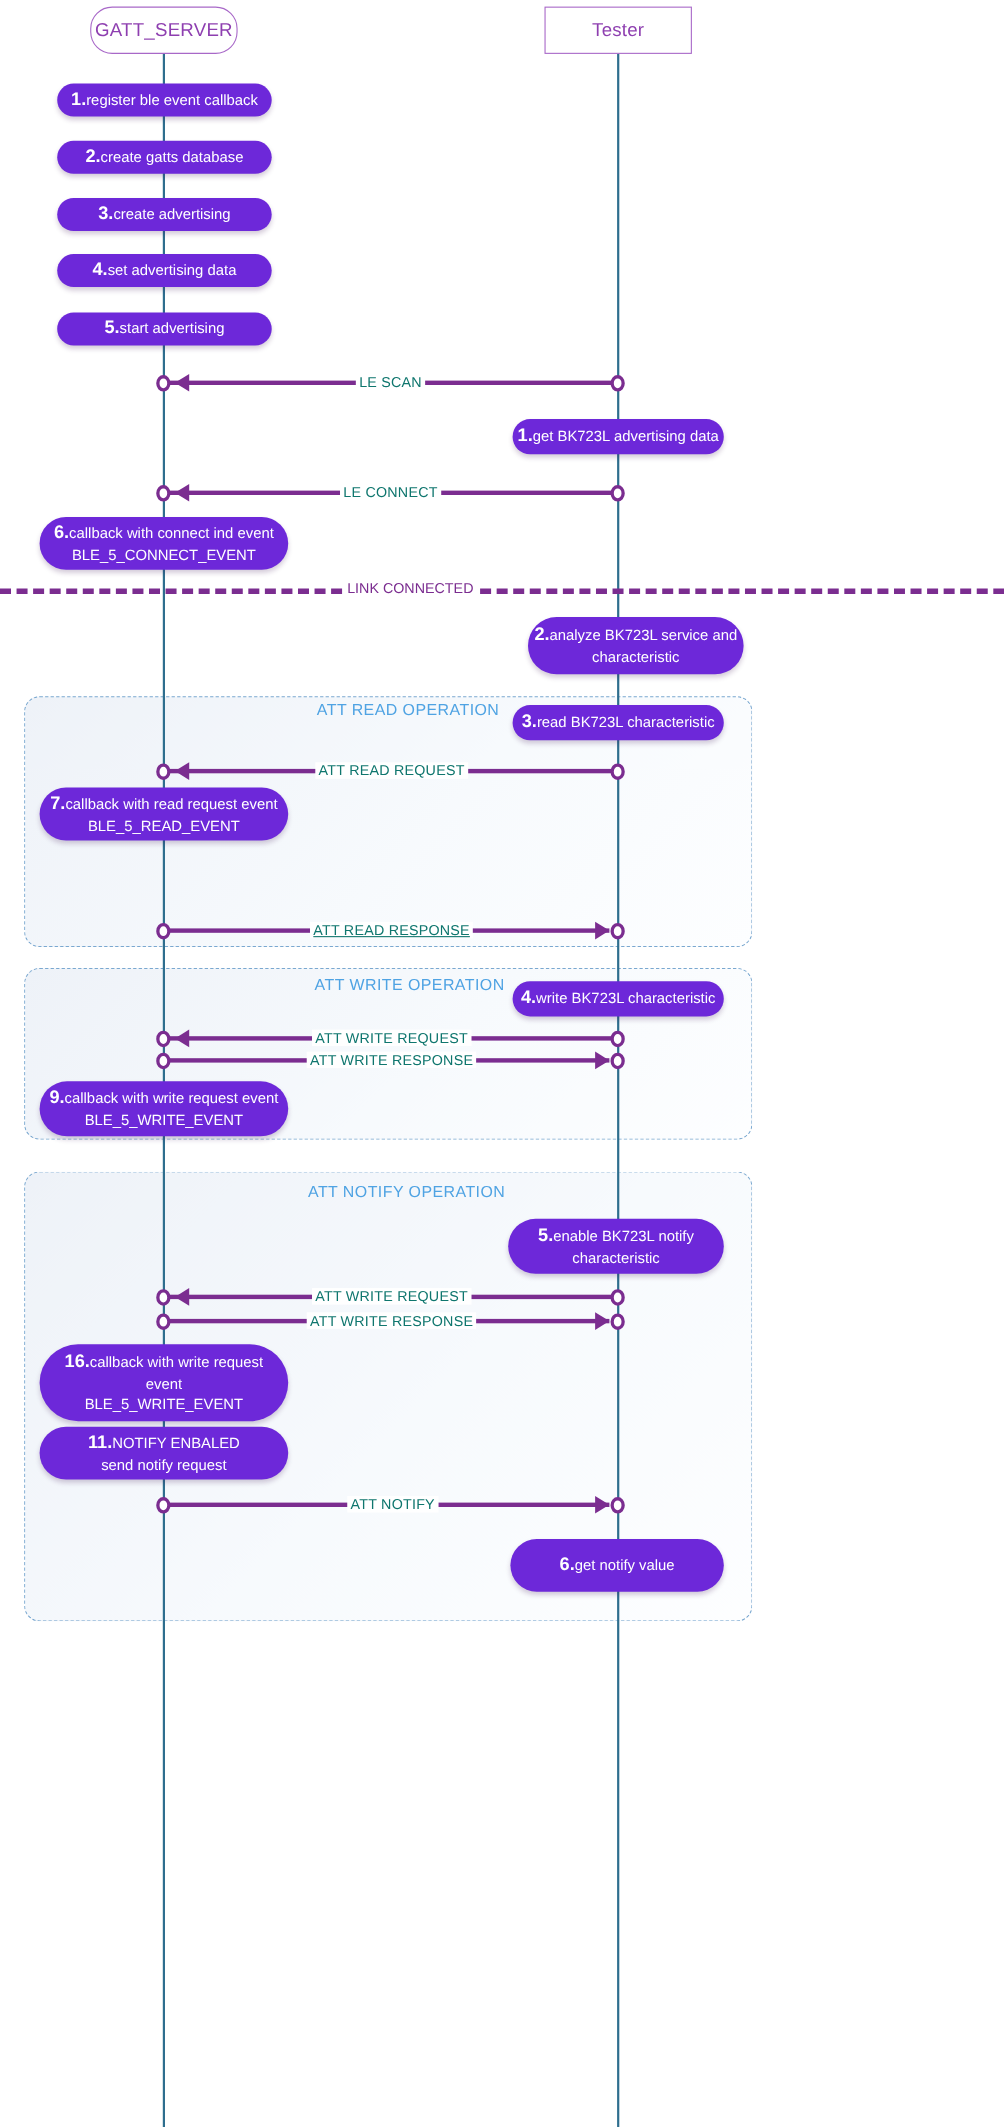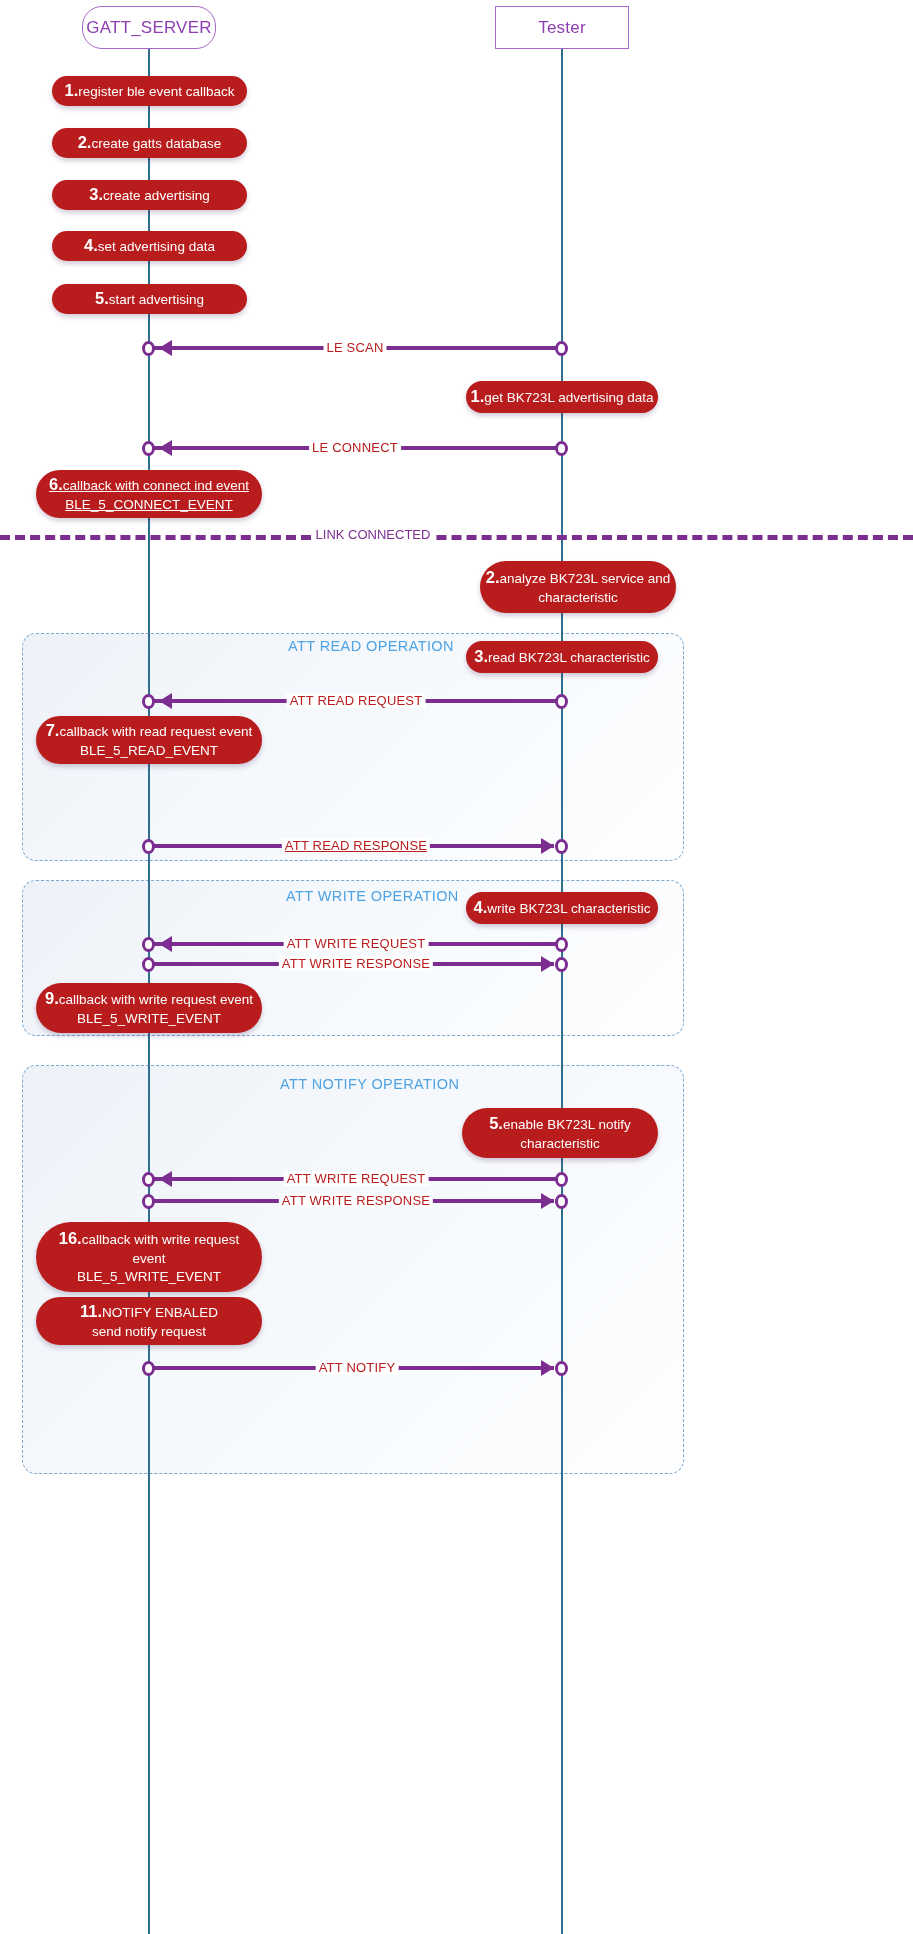--- a/index.html
+++ b/index.html
@@ -56,21 +56,21 @@
     font-size: 14.5px;
     letter-spacing: .4px;
     white-space: nowrap;
     z-index: 3;
   }
 
   
   .pill {
     position: absolute;
     box-sizing: border-box;
-    background: #b91c1c;
+    background: #6d28d9;
     color: #ffffff;
     border-radius: 999px;
     display: flex;
     flex-direction: column;
     align-items: center;
     justify-content: center;
     text-align: center;
     font-size: 13.5px;
     line-height: 1.32;
     padding: 4px 14px;
@@ -85,21 +85,21 @@
 
   
   .msg-line {
     position: absolute;
     height: 4px;
     background: #7b2d90;
     z-index: 2;
   }
   .msg-label {
     position: absolute;
-    color: #b91c1c;
+    color: #0f766e;
     font-size: 13px;
     background: #ffffff;
     padding: 0 3px;
     white-space: nowrap;
     letter-spacing: .2px;
     z-index: 4;
     transform: translateX(-50%);
   }
   .arrow-head {
     position: absolute;
@@ -174,21 +174,21 @@
   </div>
   <div class="pill" style="left:52px; top:180px; width:195px; height:30px;">
     <div class="ln"><span class="num">3.</span><span>create advertising</span></div>
   </div>
   <div class="pill" style="left:52px; top:231px; width:195px; height:30px;">
     <div class="ln"><span class="num">4.</span><span>set advertising data</span></div>
   </div>
   <div class="pill" style="left:52px; top:284px; width:195px; height:30px;">
     <div class="ln"><span class="num">5.</span><span>start advertising</span></div>
   </div>
-  <div class="pill" style="left:36px; top:470px; width:226px; height:48px;text-decoration:underline;">
+  <div class="pill" style="left:36px; top:470px; width:226px; height:48px;">
     <div class="ln"><span class="num">6.</span><span>callback with connect ind event</span></div>
     <div class="ln"><span>BLE_5_CONNECT_EVENT</span></div>
   </div>
   <div class="pill" style="left:36px; top:716px; width:226px; height:48px;">
     <div class="ln"><span class="num">7.</span><span>callback with read request event</span></div>
     <div class="ln"><span>BLE_5_READ_EVENT</span></div>
   </div>
   <div class="pill" style="left:36px; top:983px; width:226px; height:50px;">
     <div class="ln"><span class="num">9.</span><span>callback with write request event</span></div>
     <div class="ln"><span>BLE_5_WRITE_EVENT</span></div>
@@ -212,20 +212,23 @@
   </div>
   <div class="pill" style="left:466px; top:641px; width:192px; height:32px;">
     <div class="ln"><span class="num">3.</span><span>read BK723L characteristic</span></div>
   </div>
   <div class="pill" style="left:466px; top:892px; width:192px; height:32px;">
     <div class="ln"><span class="num">4.</span><span>write BK723L characteristic</span></div>
   </div>
   <div class="pill" style="left:462px; top:1108px; width:196px; height:50px;">
     <div class="ln"><span class="num">5.</span><span>enable BK723L notify</span></div>
     <div class="ln"><span>characteristic</span></div>
+  </div>
+  <div class="pill" style="left:464px; top:1399px; width:194px; height:48px;">
+    <div class="ln"><span class="num">6.</span><span>get notify value</span></div>
   </div>
 
   <div class="msg-line" style="left:152px; top:346px; width:409px;"></div>
   <div class="arrow-head left" style="left:159px; top:340px;"></div>
   <div class="endpoint" style="left:142px; top:341px;"></div>
   <div class="endpoint" style="left:555px; top:341px;"></div>
   <div class="msg-label" style="left:355px; top:340px;">LE SCAN</div>
 
   <div class="msg-line" style="left:152px; top:446px; width:409px;"></div>
   <div class="arrow-head left" style="left:159px; top:440px;"></div>

